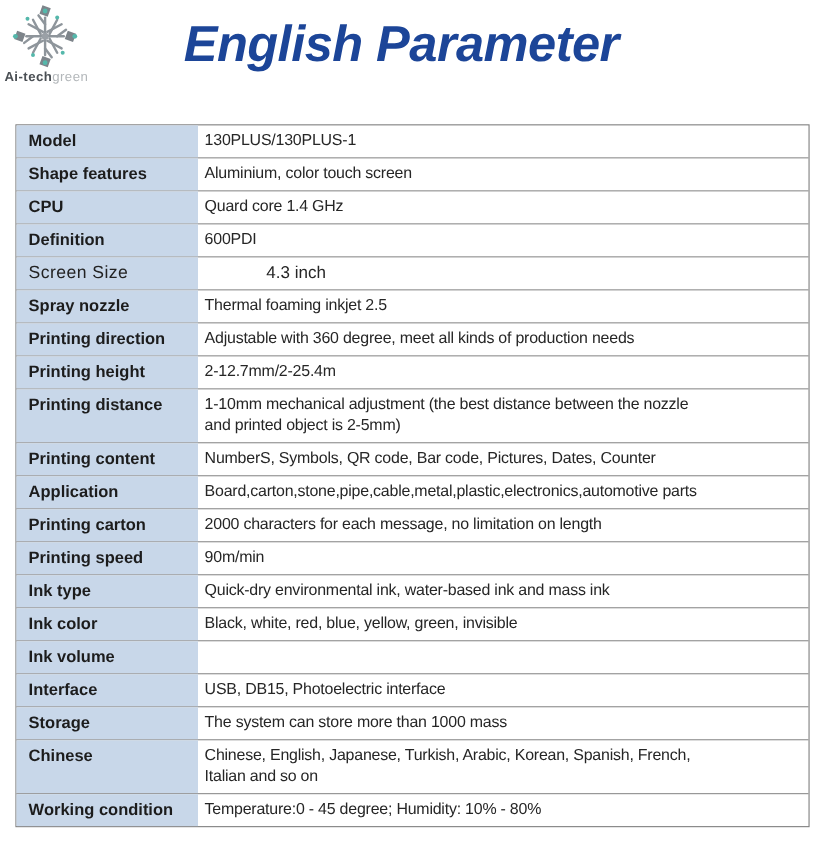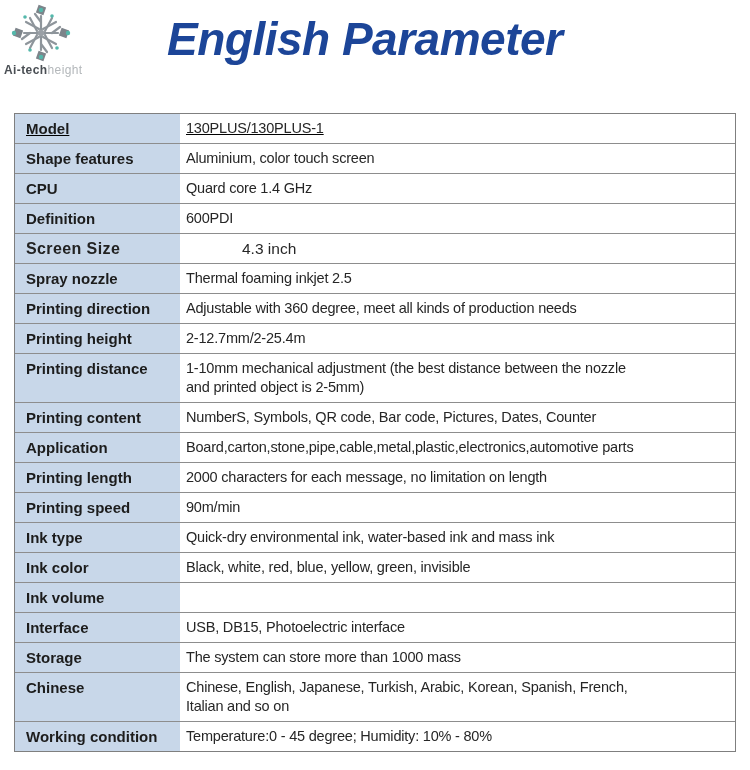--- a/index.html
+++ b/index.html
@@ -18,34 +18,34 @@
     position:absolute;left:167px;top:12px;margin:0;
     font-size:46px;font-weight:700;font-style:italic;
     color:#1c4598;letter-spacing:-.5px;white-space:nowrap;
   }
   
   .param-table{
     position:absolute;left:14px;top:113px;width:722px;
     border:1px solid #7f7f7f;box-sizing:border-box;background:#ffffff;
   }
   .trow{display:flex;border-top:1px solid #8d8d8d;}
-  .trow:first-child{border-top:none;text-decoration:underline;}
+  .trow:first-child{border-top:none;}
   .cell{padding:5px 0;line-height:19px;box-sizing:border-box;}
   .cell.label{
     width:165px;flex:0 0 165px;background:#c8d7e9;
     padding-left:11px;padding-right:6px;
     font-size:15px;font-weight:700;color:#1c1c1c;
   }
   .cell.value{
     flex:1;padding-left:6px;padding-right:8px;
     font-size:14.5px;font-weight:400;color:#262626;
     letter-spacing:-.2px;white-space:pre-wrap;
   }
   
-  .trow.plain .cell.label{font-weight:700;font-size:16px;letter-spacing:.4px;color:#222;}
+  .trow.plain .cell.label{font-weight:400;font-size:16px;letter-spacing:.4px;color:#222;}
   .trow.plain .cell.value{padding-left:22px;font-size:15.5px;letter-spacing:0;margin-left:40px;}
 </style>
 </head>
 <body>
 
 <div class="page">
 
   <div class="header">
 
     <div class="logo">
@@ -90,21 +90,21 @@
           <circle cx="44" cy="12" r="1.8"></circle>
           <circle cx="60" cy="29" r="2.2"></circle>
           <circle cx="33" cy="53" r="2.2"></circle>
           <circle cx="6" cy="29" r="2.2"></circle>
           <circle cx="22" cy="46" r="1.8"></circle>
           <circle cx="49" cy="44" r="1.8"></circle>
           <circle cx="17" cy="13" r="1.8"></circle>
         </g>
         <circle cx="33" cy="29" r="3.2" fill="#9aa0a6"></circle>
       </svg>
-      <div class="logo-text"><span class="lt-bold">Ai-tech</span><span class="lt-light">height</span></div>
+      <div class="logo-text"><span class="lt-bold">Ai-tech</span><span class="lt-light">green</span></div>
     </div>
 
     <h1 class="title">English Parameter</h1>
   </div>
 
   <div class="param-table">
       <div class="trow">
         <div class="cell label">Model</div>
         <div class="cell value">130PLUS/130PLUS-1</div>
       </div>
@@ -143,21 +143,21 @@
       </div>
       <div class="trow">
         <div class="cell label">Printing content</div>
         <div class="cell value">NumberS, Symbols, QR code, Bar code, Pictures, Dates, Counter</div>
       </div>
       <div class="trow">
         <div class="cell label">Application</div>
         <div class="cell value">Board,carton,stone,pipe,cable,metal,plastic,electronics,automotive parts</div>
       </div>
       <div class="trow">
-        <div class="cell label">Printing length</div>
+        <div class="cell label">Printing carton</div>
         <div class="cell value">2000 characters for each message, no limitation on length</div>
       </div>
       <div class="trow">
         <div class="cell label">Printing speed</div>
         <div class="cell value">90m/min</div>
       </div>
       <div class="trow">
         <div class="cell label">Ink type</div>
         <div class="cell value">Quick-dry environmental ink, water-based ink and mass ink</div>
       </div>

